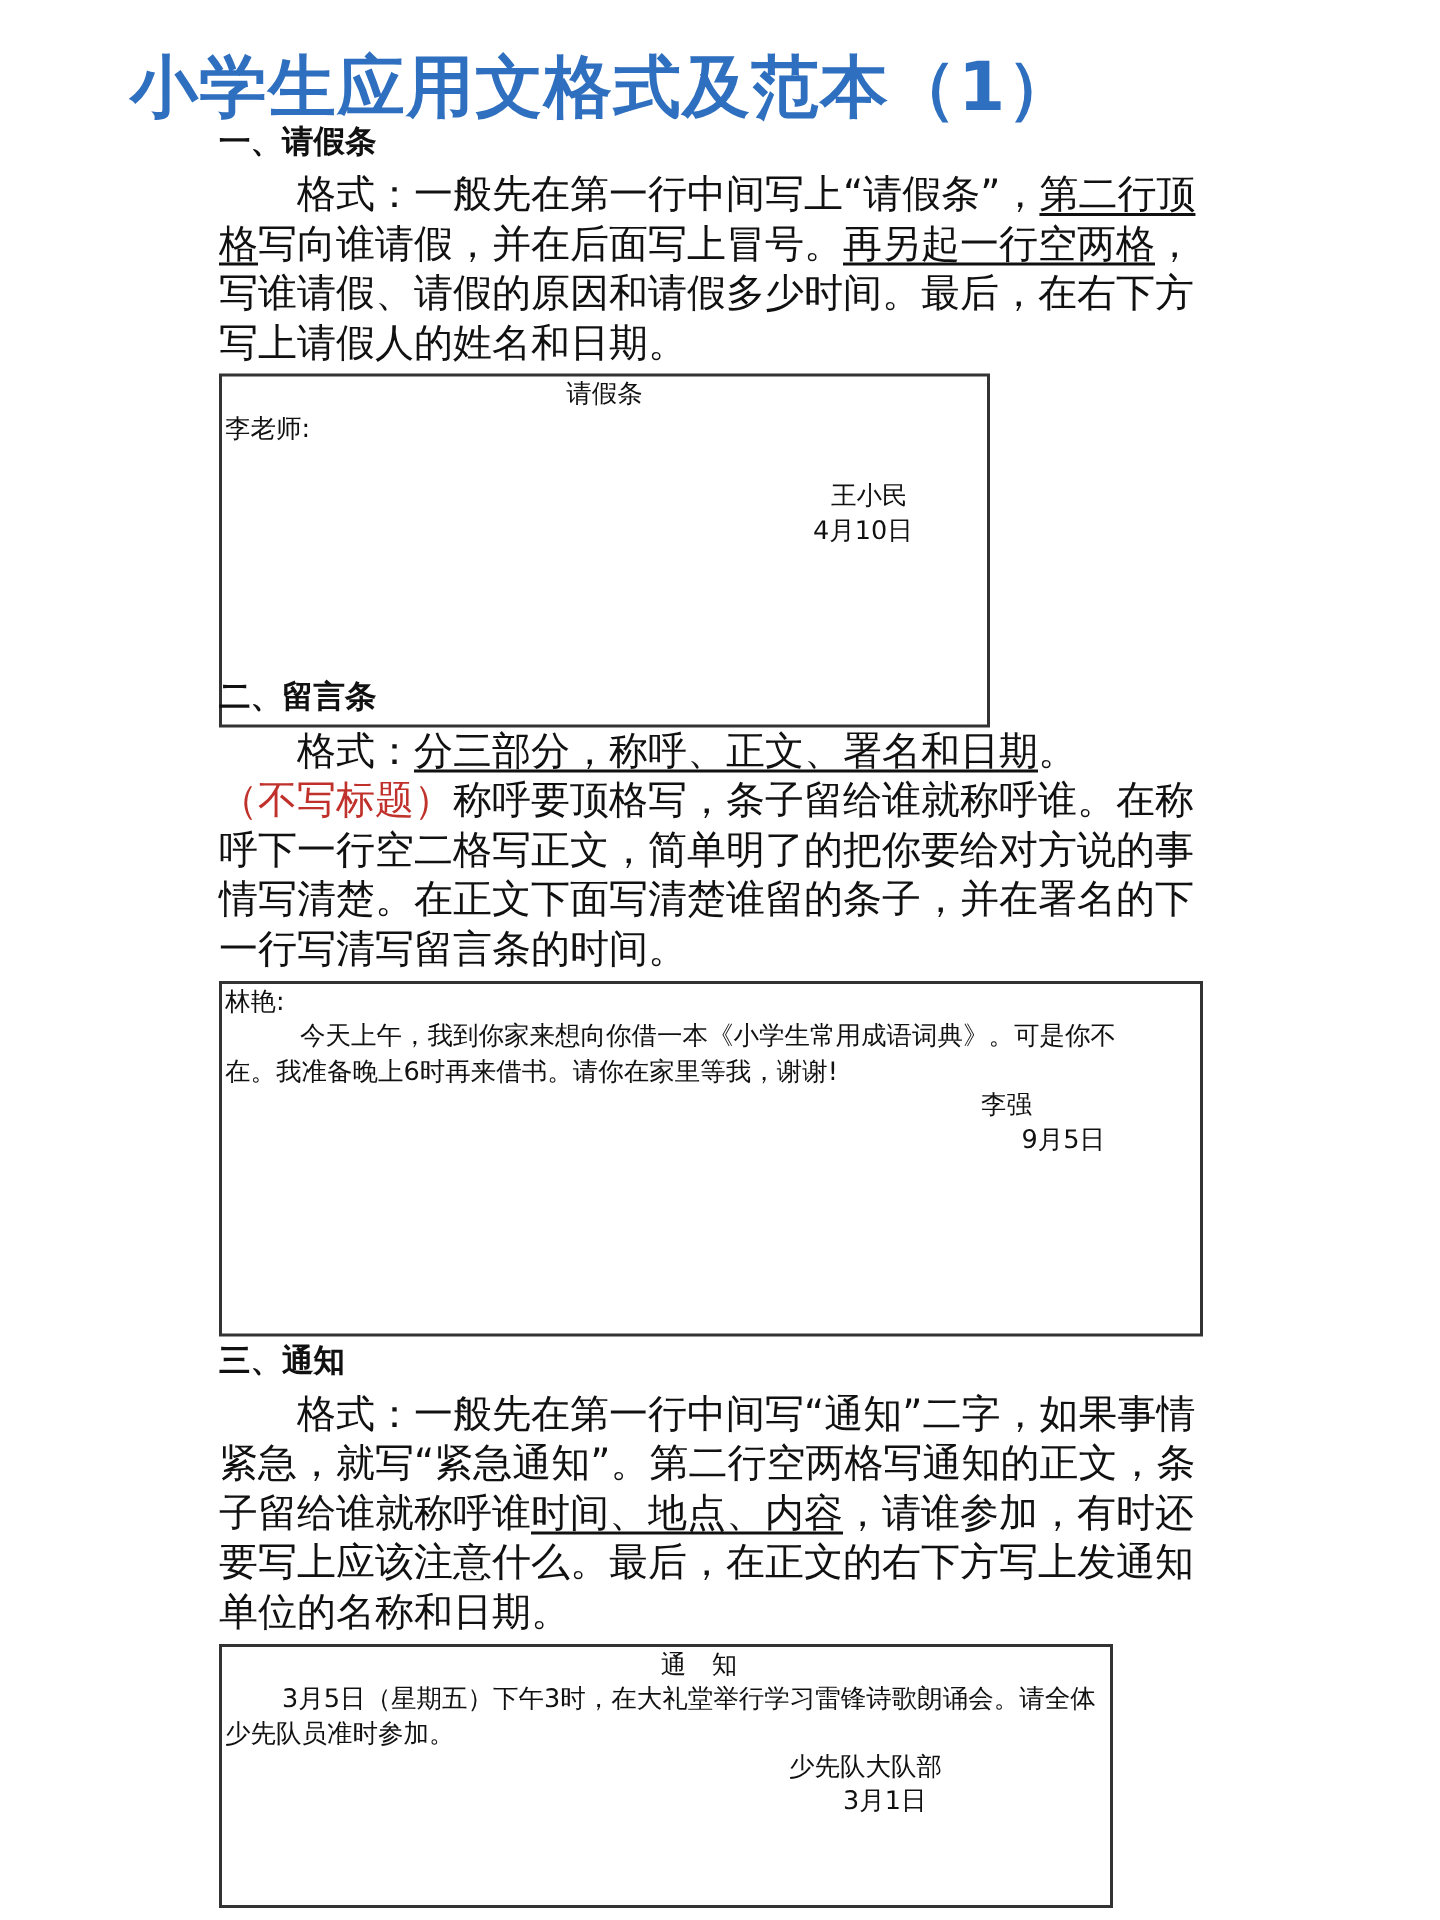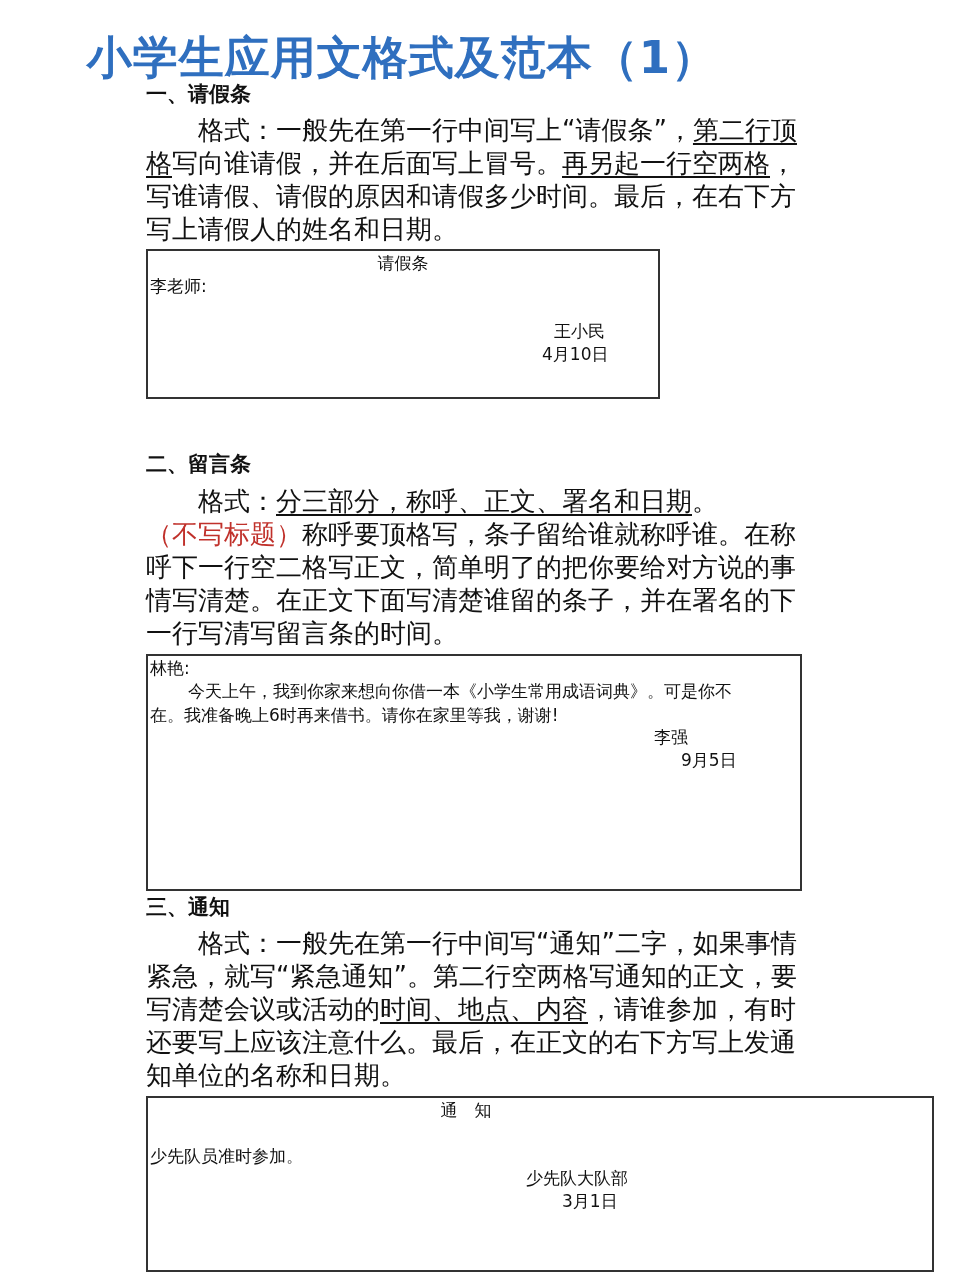--- a/index.html
+++ b/index.html
@@ -17,41 +17,42 @@
   </style>
 </head>
 <body>
 
 <div class="title">小学生应用文格式及范本（1）</div>
 
 <div class="h" style="top:80px;">一、请假条</div>
 <div class="para" style="top:114px;">
   <span>　　格式：一般先在第一行中间写上“请假条”，</span><span class="u">第二行顶格</span><span>写向谁请假，并在后面写上冒号。</span><span class="u">再另起一行空两格</span><span>，写谁请假、请假的原因和请假多少时间。最后，在右下方写上请假人的姓名和日期。</span>
 </div>
-<div class="box" style="top:249px; left:146px; width:514px; height:150px;">
+<div class="box" style="top:249px; left:146px; width:514px; height:236px;">
   <div class="line" style="top:1px; left:0; width:510px; text-align:center;">请假条</div>
   <div class="line" style="top:24px; left:2px;">李老师:</div>
   <div class="line" style="top:69px; left:406px;">王小民</div>
   <div class="line" style="top:92px; left:394px;">4月10日</div>
 </div>
 
 <div class="h" style="top:450px;">二、留言条</div>
 <div class="para" style="top:485px;">
   <span>　　格式：</span><span class="u">分三部分，称呼、正文、署名和日期</span><span>。</span><br><span class="red">（不写标题）</span><span>称呼要顶格写，条子留给谁就称呼谁。在称呼下一行空二格写正文，简单明了的把你要给对方说的事情写清楚。在正文下面写清楚谁留的条子，并在署名的下一行写清写留言条的时间。</span>
 </div>
 <div class="box" style="top:654px; left:146px; width:656px; height:237px;">
   <div class="line" style="top:1px; left:2px;">林艳:</div>
-  <div class="line" style="top:24px; left:40px;">今天上午，我到你家来想向你借一本《小学生常用成语词典》。可是你不</div>
+  <div class="line" style="top:24px; left:52px;">今天上午，我到你家来想向你借一本《小学生常用成语词典》。可是你不</div>
   <div class="line" style="top:48px; left:2px;">在。我准备晚上6时再来借书。请你在家里等我，谢谢!</div>
   <div class="line" style="top:70px; left:506px;">李强</div>
   <div class="line" style="top:93px; left:533px;">9月5日</div>
 </div>
 
 <div class="h" style="top:893px;">三、通知</div>
 <div class="para" style="top:927px;">
-  <span>　　格式：一般先在第一行中间写“通知”二字，如果事情紧急，就写“紧急通知”。第二行空两格写通知的正文，要写清楚会议或活动的</span><span class="u">时间、地点、内容</span><span>，请谁参加，有时还要写上应该注意什么。最后，在正文的右下方写上发通知单位的名称和日期。</span>
+  <span>　　格式：一般先在第一行中间写“通知”二字，如果事情紧急，就写“紧急通知”。第二行空两格写通知的正文，条子留给谁就称呼谁</span><span class="u">时间、地点、内容</span><span>，请谁参加，有时还要写上应该注意什么。最后，在正文的右下方写上发通知单位的名称和日期。</span>
 </div>
-<div class="box" style="top:1096px; left:146px; width:788px; height:176px;padding-left:36px;">
+<div class="box" style="top:1096px; left:146px; width:596px; height:176px;padding-left:36px;">
   <div class="line" style="top:1px; left:0; width:664px; text-align:center; padding-right:28px; box-sizing:border-box;">通　知</div>
+  <div class="line" style="top:24px; left:40px;">3月5日（星期五）下午3时，在大礼堂举行学习雷锋诗歌朗诵会。请全体</div>
   <div class="line" style="top:47px; left:2px;">少先队员准时参加。</div>
   <div class="line" style="top:69px; left:378px;">少先队大队部</div>
   <div class="line" style="top:92px; left:414px;">3月1日</div>
 </div>
 
 </body></html>

